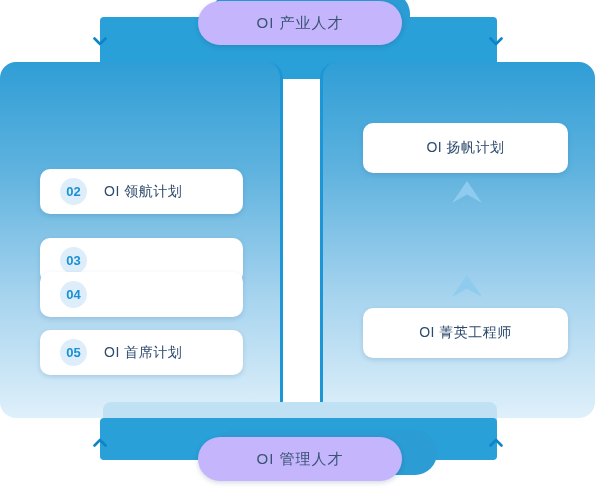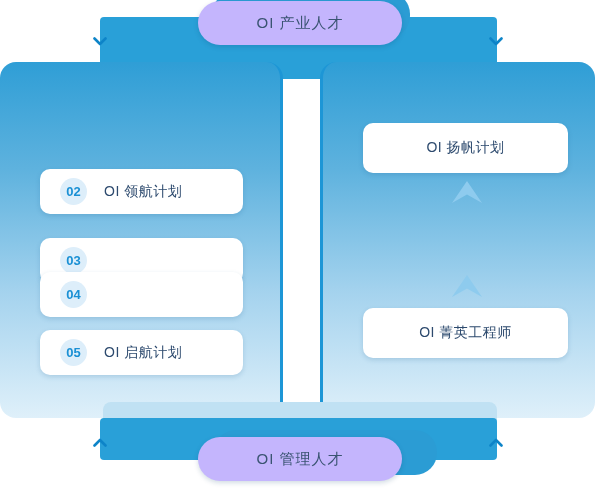--- a/index.html
+++ b/index.html
@@ -176,21 +176,21 @@
       <span class="plan-label">OI 领航计划</span>
     </div>
     <div class="plan-item" style="top:152px;margin-top:24px;">
       <span class="num-badge">03</span>
     </div>
     <div class="plan-item" style="top:210px;">
       <span class="num-badge">04</span>
     </div>
     <div class="plan-item" style="top:268px;">
       <span class="num-badge">05</span>
-      <span class="plan-label">OI 启航计划</span>
+      <span class="plan-label">OI 首席计划</span>
     </div>
   </div>
 
   <div class="panel panel-right">
     <div class="level-box" style="top:61px;">
       <span>OI 扬帆计划</span>
     </div>
     <svg class="promo-arrow" style="top:119px;" viewBox="0 0 30 22">
       <path d="M15 0 L30 22 L15 13.5 L0 22 Z" fill="#8ecbee"></path>
     </svg>

